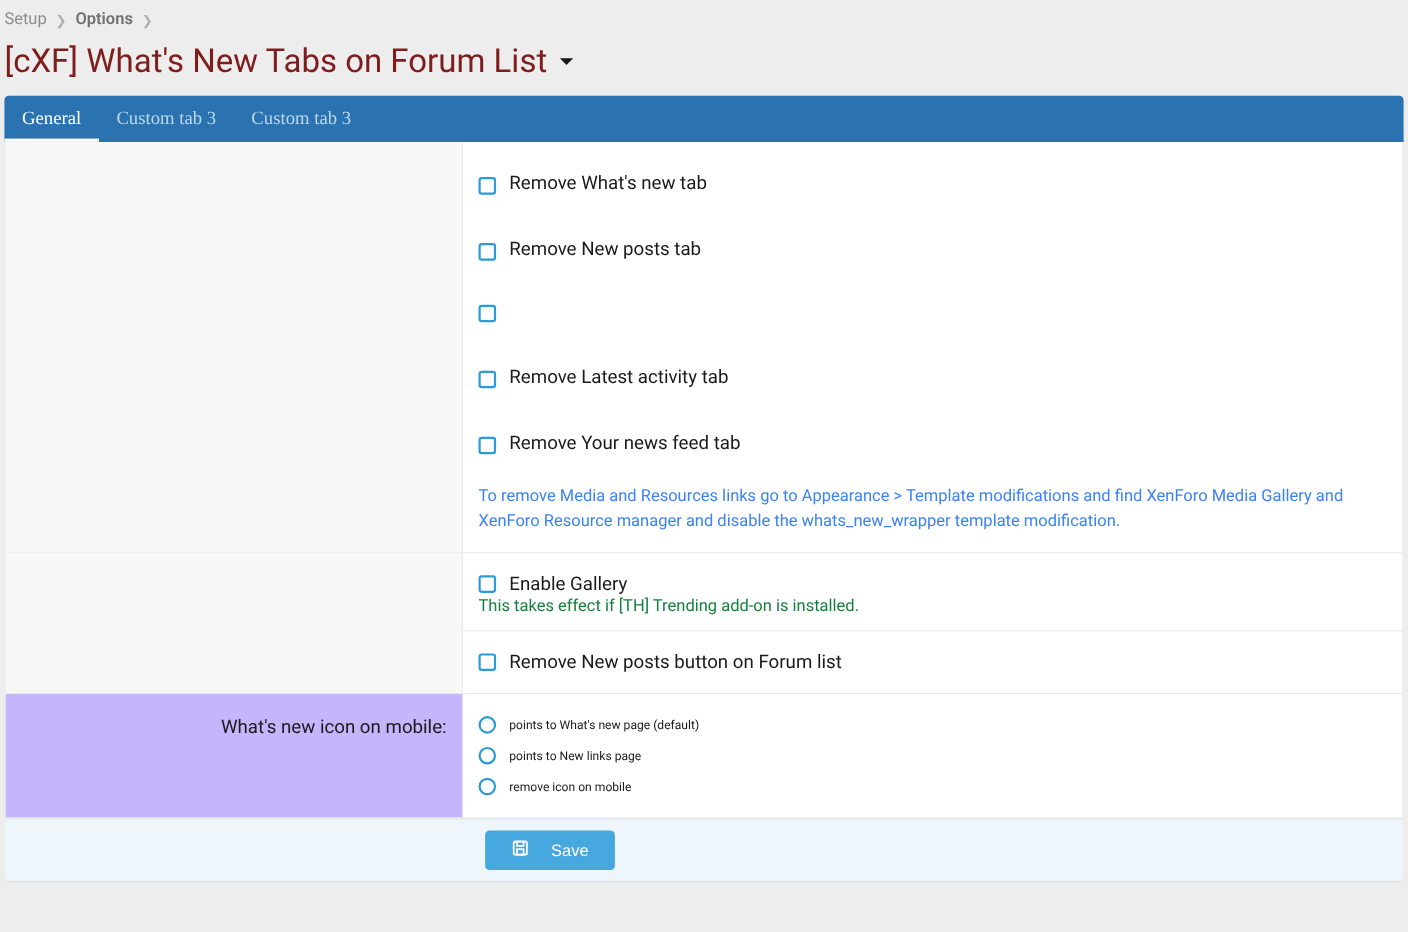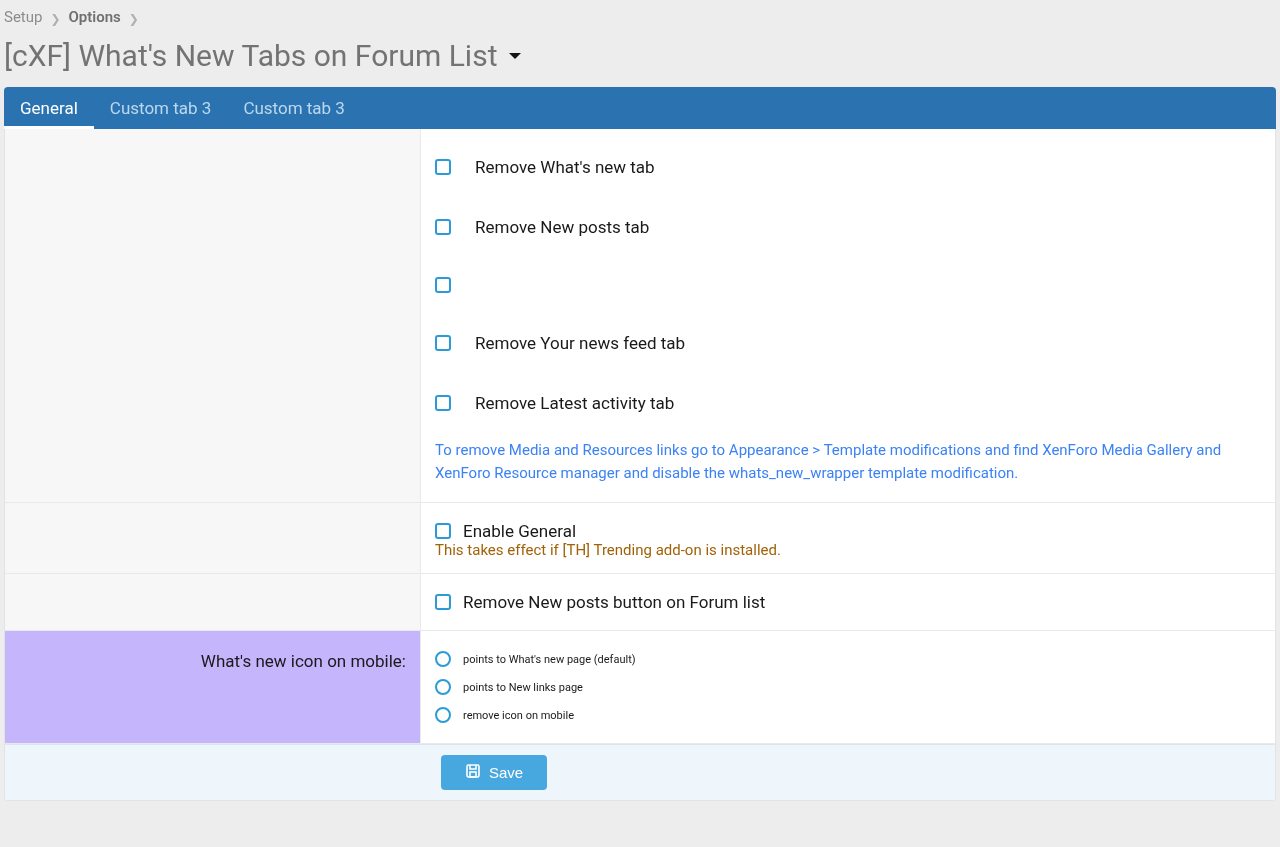--- a/index.html
+++ b/index.html
@@ -3,43 +3,43 @@
 <meta charset="utf-8">
 <style>
   * { box-sizing: border-box; margin: 0; padding: 0; }
   html, body { width: 1280px; height: 847px; font-family: -apple-system, BlinkMacSystemFont, "Segoe UI", Roboto, Helvetica, Arial, sans-serif; background: #ededed; color: #141414; }
   .page { padding: 4px 4px 0 4px; }
   .breadcrumbs { display: flex; align-items: flex-end; gap: 8px; padding: 4px 0 4px 0; font-size: 15px; color: #8c8c8c; }
   .breadcrumbs .crumb { cursor: pointer; }
   .breadcrumbs .current { color: #707070; font-weight: 600; }
   .breadcrumbs .chev { color: #b0b0b0; font-size: 12px; }
   .title-row { display: flex; align-items: center; gap: 10px; padding: 8px 0 14px 0; }
-  .title-row h1 { font-size: 30px; font-weight: 400; color: #737373; }
+  .title-row h1 { font-size: 30px; font-weight: 400; color: #7f1d1d; }
   .title-caret { display: inline-flex; }
-  .tabs { display: flex; background: #2b73b0; border-radius: 4px 4px 0 0; }
+  .tabs { display: flex; background: #2b73b0; border-radius: 4px 4px 0 0; font-family: Liberation Serif, serif; }
   .tab { padding: 11px 16px; font-size: 17px; color: #bcd8ee; cursor: pointer; }
   .tab.active { color: #ffffff; border-bottom: 3px solid #ffffff; padding-bottom: 8px; }
   .panel { background: #ffffff; border: 1px solid #e3e3e3; border-top: none; border-radius: 0 0 4px 4px; overflow: hidden; }
   .row { display: flex; border-bottom: 1px solid #e9e9e9; }
   .row:last-child { border-bottom: none; }
   .left-col { width: 416px; min-width: 416px; background: #c4b5fd; border-right: 1px solid #e9e9e9; padding: 20px 14px; text-align: right; font-size: 17px; color: #1a1a1a; }
   .left-col.empty { background: #f7f7f7; }
   .right-col { flex: 1; padding: 0; }
   .check-list { padding: 8px 0 0 0; }
-  .check-item { display: flex; align-items: center; gap: 24px; padding: 20px 14px 20px 14px; }
+  .check-item { display: flex; align-items: flex-end; gap: 12px; padding: 20px 14px 20px 14px; }
   .check-box { width: 16px; height: 16px; border: 2px solid #2b9bd8; border-radius: 3px; flex-shrink: 0; cursor: pointer; }
   .check-label { font-size: 17px; color: #1a1a1a; }
   .hint-text { padding: 6px 14px 18px 14px; font-size: 15px; color: #3b82f6; line-height: 1.5; }
-  .sub-hint { padding: 4px 14px 14px 42px; font-size: 15px; color: #a16207; margin-top: -10px; }
+  .sub-hint { padding: 4px 14px 14px 42px; font-size: 15px; color: #15803d; margin-top: -10px; }
   .radio-list { padding: 14px 14px; }
   .radio-item { display: flex; align-items: center; gap: 12px; padding: 6px 0; }
   .radio-box { width: 16px; height: 16px; border: 2px solid #2b9bd8; border-radius: 50%; flex-shrink: 0; cursor: pointer; }
   .radio-label { font-size: 11px; color: #1a1a1a; }
   .footer { background: #eef6fc; padding: 10px 0; display: flex; justify-content: flex-start; padding-left: 436px; border-top: 1px solid #d9e7f2; }
-  .save-btn { display: inline-flex; align-items: center; gap: 8px; background: #47a8e0; color: #fff; border: none; border-radius: 4px; padding: 8px 24px; font-size: 15px; cursor: pointer; }
+  .save-btn { display: inline-flex; align-items: center; gap: 20px; background: #47a8e0; color: #fff; border: none; border-radius: 4px; padding: 8px 24px; font-size: 15px; cursor: pointer; }
   .section-single { padding: 18px 14px; display: flex; align-items: center; gap: 12px; }
 </style>
 </head>
 <body>
 
 <div class="page">
 
   <div class="breadcrumbs">
     <span class="crumb">Setup</span>
     <span class="chev">❯</span>
@@ -74,37 +74,37 @@
           </div>
           <div class="check-item">
             <span class="check-box"></span>
             <span class="check-label">Remove New posts tab</span>
           </div>
           <div class="check-item">
             <span class="check-box"></span>
           </div>
           <div class="check-item">
             <span class="check-box"></span>
-            <span class="check-label">Remove Your news feed tab</span>
+            <span class="check-label">Remove Latest activity tab</span>
           </div>
           <div class="check-item">
             <span class="check-box"></span>
-            <span class="check-label">Remove Latest activity tab</span>
+            <span class="check-label">Remove Your news feed tab</span>
           </div>
         </div>
         <div class="hint-text">To remove Media and Resources links go to Appearance &gt; Template modifications and find XenForo Media Gallery and XenForo Resource manager and disable the whats_new_wrapper template modification.</div>
       </div>
     </div>
 
     <div class="row">
       <div class="left-col empty"></div>
       <div class="right-col">
         <div class="section-single" style="padding-bottom:6px;">
           <span class="check-box"></span>
-          <span class="check-label">Enable General</span>
+          <span class="check-label">Enable Gallery</span>
         </div>
         <div class="sub-hint" style="padding-left:14px;">This takes effect if [TH] Trending add-on is installed.</div>
       </div>
     </div>
 
     <div class="row">
       <div class="left-col empty"></div>
       <div class="right-col">
         <div class="section-single">
           <span class="check-box"></span>

